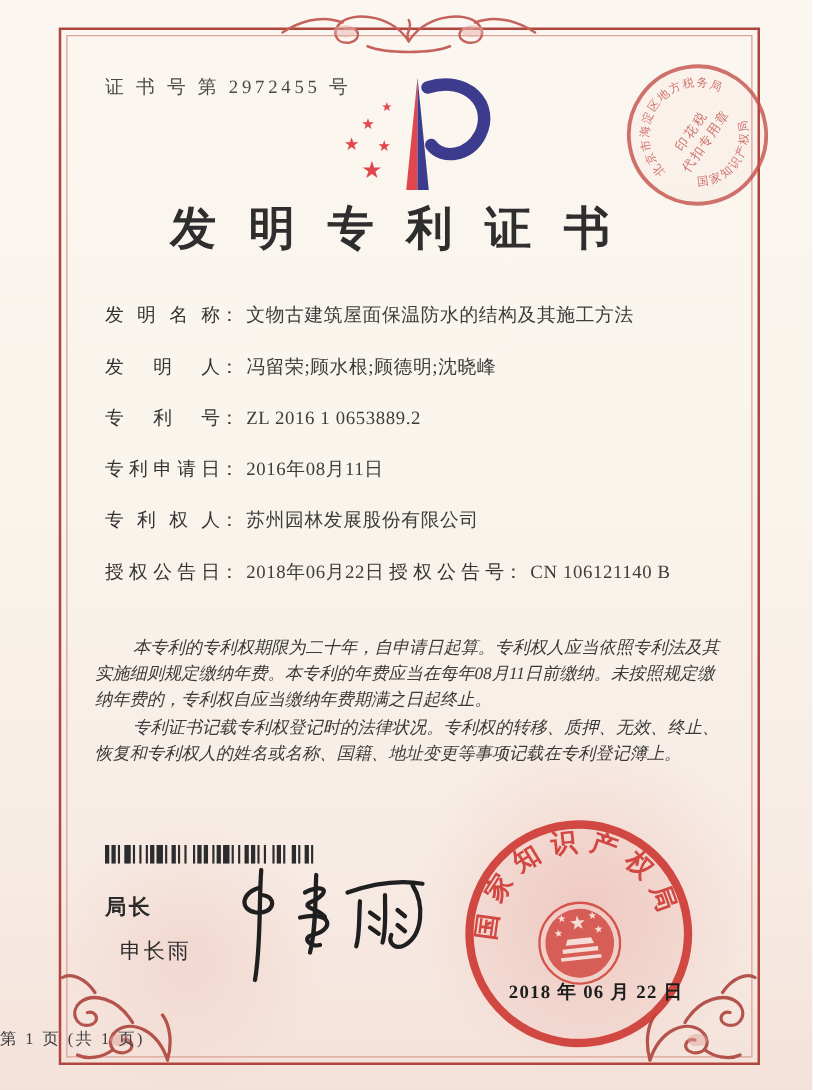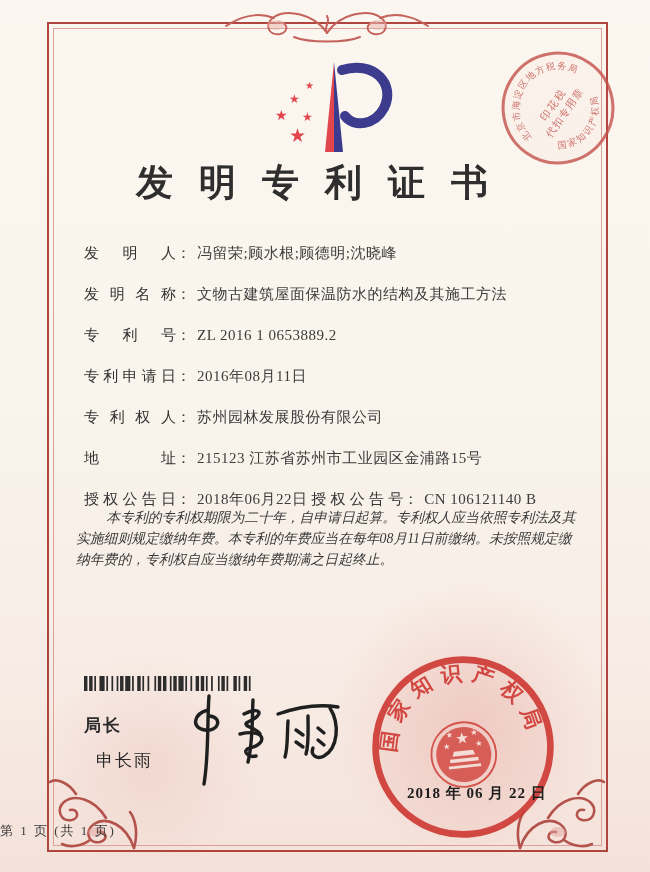--- a/index.html
+++ b/index.html
@@ -86,63 +86,62 @@
     <g stroke="#b3534c" stroke-width="2.6" fill="none" stroke-linecap="round">
       <path d="M90,104 C82,80 62,72 50,80 C40,87 44,100 56,98 C65,96 62,86 54,88"></path>
       <path d="M62,74 C50,54 30,50 20,58 C12,65 16,78 28,76 C36,74 34,64 26,66"></path>
       <path d="M32,50 C24,38 12,34 6,38"></path>
       <path d="M90,104 C94,90 92,76 86,68"></path>
       <path d="M46,96 C38,102 26,104 18,100"></path>
     </g>
     <ellipse cx="52" cy="88" rx="8" ry="5" fill="#e2a49e" opacity="0.5"></ellipse>
   </svg>
 
+  <div class="cert-no">证 书 号 第 2972455 号</div>
 
   <svg class="logo" viewBox="0 0 150 108">
     <g fill="#e0464c">
       <text x="47" y="35" font-size="10">★</text>
       <text x="31" y="49" font-size="12">★</text>
       <text x="17" y="66" font-size="14">★</text>
       <text x="44" y="67" font-size="12">★</text>
       <text x="31" y="88" font-size="19">★</text>
     </g>
     <path d="M76,8 L67,98 L76,98 Z" fill="#e0464c"></path>
     <path d="M76,8 L85,98 L76,98 Z" fill="#3c3b8e"></path>
     <path d="M84,16 C116,6 138,30 126,54 C117,71 96,74 87,62" fill="none" stroke="#3c3b8e" stroke-width="10" stroke-linecap="round"></path>
   </svg>
 
   <div class="title">发明专利证书</div>
 
   <div class="fields">
     <div class="frow">
+      <span class="flabel">发明名称</span><span class="fcolon">：</span><span class="fvalue">文物古建筑屋面保温防水的结构及其施工方法</span>
+    </div>
+    <div class="frow">
       <span class="flabel">发明人</span><span class="fcolon">：</span><span class="fvalue">冯留荣;顾水根;顾德明;沈晓峰</span>
     </div>
     <div class="frow">
-      <span class="flabel">发明名称</span><span class="fcolon">：</span><span class="fvalue">文物古建筑屋面保温防水的结构及其施工方法</span>
-    </div>
-    <div class="frow">
       <span class="flabel">专利号</span><span class="fcolon">：</span><span class="fvalue">ZL 2016 1 0653889.2</span>
     </div>
     <div class="frow">
       <span class="flabel">专利申请日</span><span class="fcolon">：</span><span class="fvalue">2016年08月11日</span>
     </div>
     <div class="frow">
       <span class="flabel">专利权人</span><span class="fcolon">：</span><span class="fvalue">苏州园林发展股份有限公司</span>
-    </div>
-    <div class="frow">
-      <span class="flabel">地址</span><span class="fcolon">：</span><span class="fvalue">215123 江苏省苏州市工业园区金浦路15号</span>
     </div>
     <div class="frow">
       <span class="flabel">授权公告日</span><span class="fcolon">：</span><span class="fvalue">2018年06月22日</span>
       <span class="flabel pair2">授权公告号</span><span class="fcolon">：</span><span class="fvalue">CN 106121140 B</span>
     </div>
   </div>
 
   <div class="bodytext">
     <p>本专利的专利权期限为二十年，自申请日起算。专利权人应当依照专利法及其实施细则规定缴纳年费。本专利的年费应当在每年08月11日前缴纳。未按照规定缴纳年费的，专利权自应当缴纳年费期满之日起终止。</p>
+    <p>专利证书记载专利权登记时的法律状况。专利权的转移、质押、无效、终止、恢复和专利权人的姓名或名称、国籍、地址变更等事项记载在专利登记簿上。</p>
   </div>
 
   <svg class="barcode" preserveAspectRatio="none" viewBox="0 0 99 14">
       <rect x="0" y="0" width="2" height="14"></rect>
       <rect x="3" y="0" width="2" height="14"></rect>
       <rect x="6" y="0" width="1" height="14"></rect>
       <rect x="9" y="0" width="3" height="14"></rect>
       <rect x="13" y="0" width="1" height="14"></rect>
       <rect x="16" y="0" width="1" height="14"></rect>
       <rect x="19" y="0" width="1" height="14"></rect>

